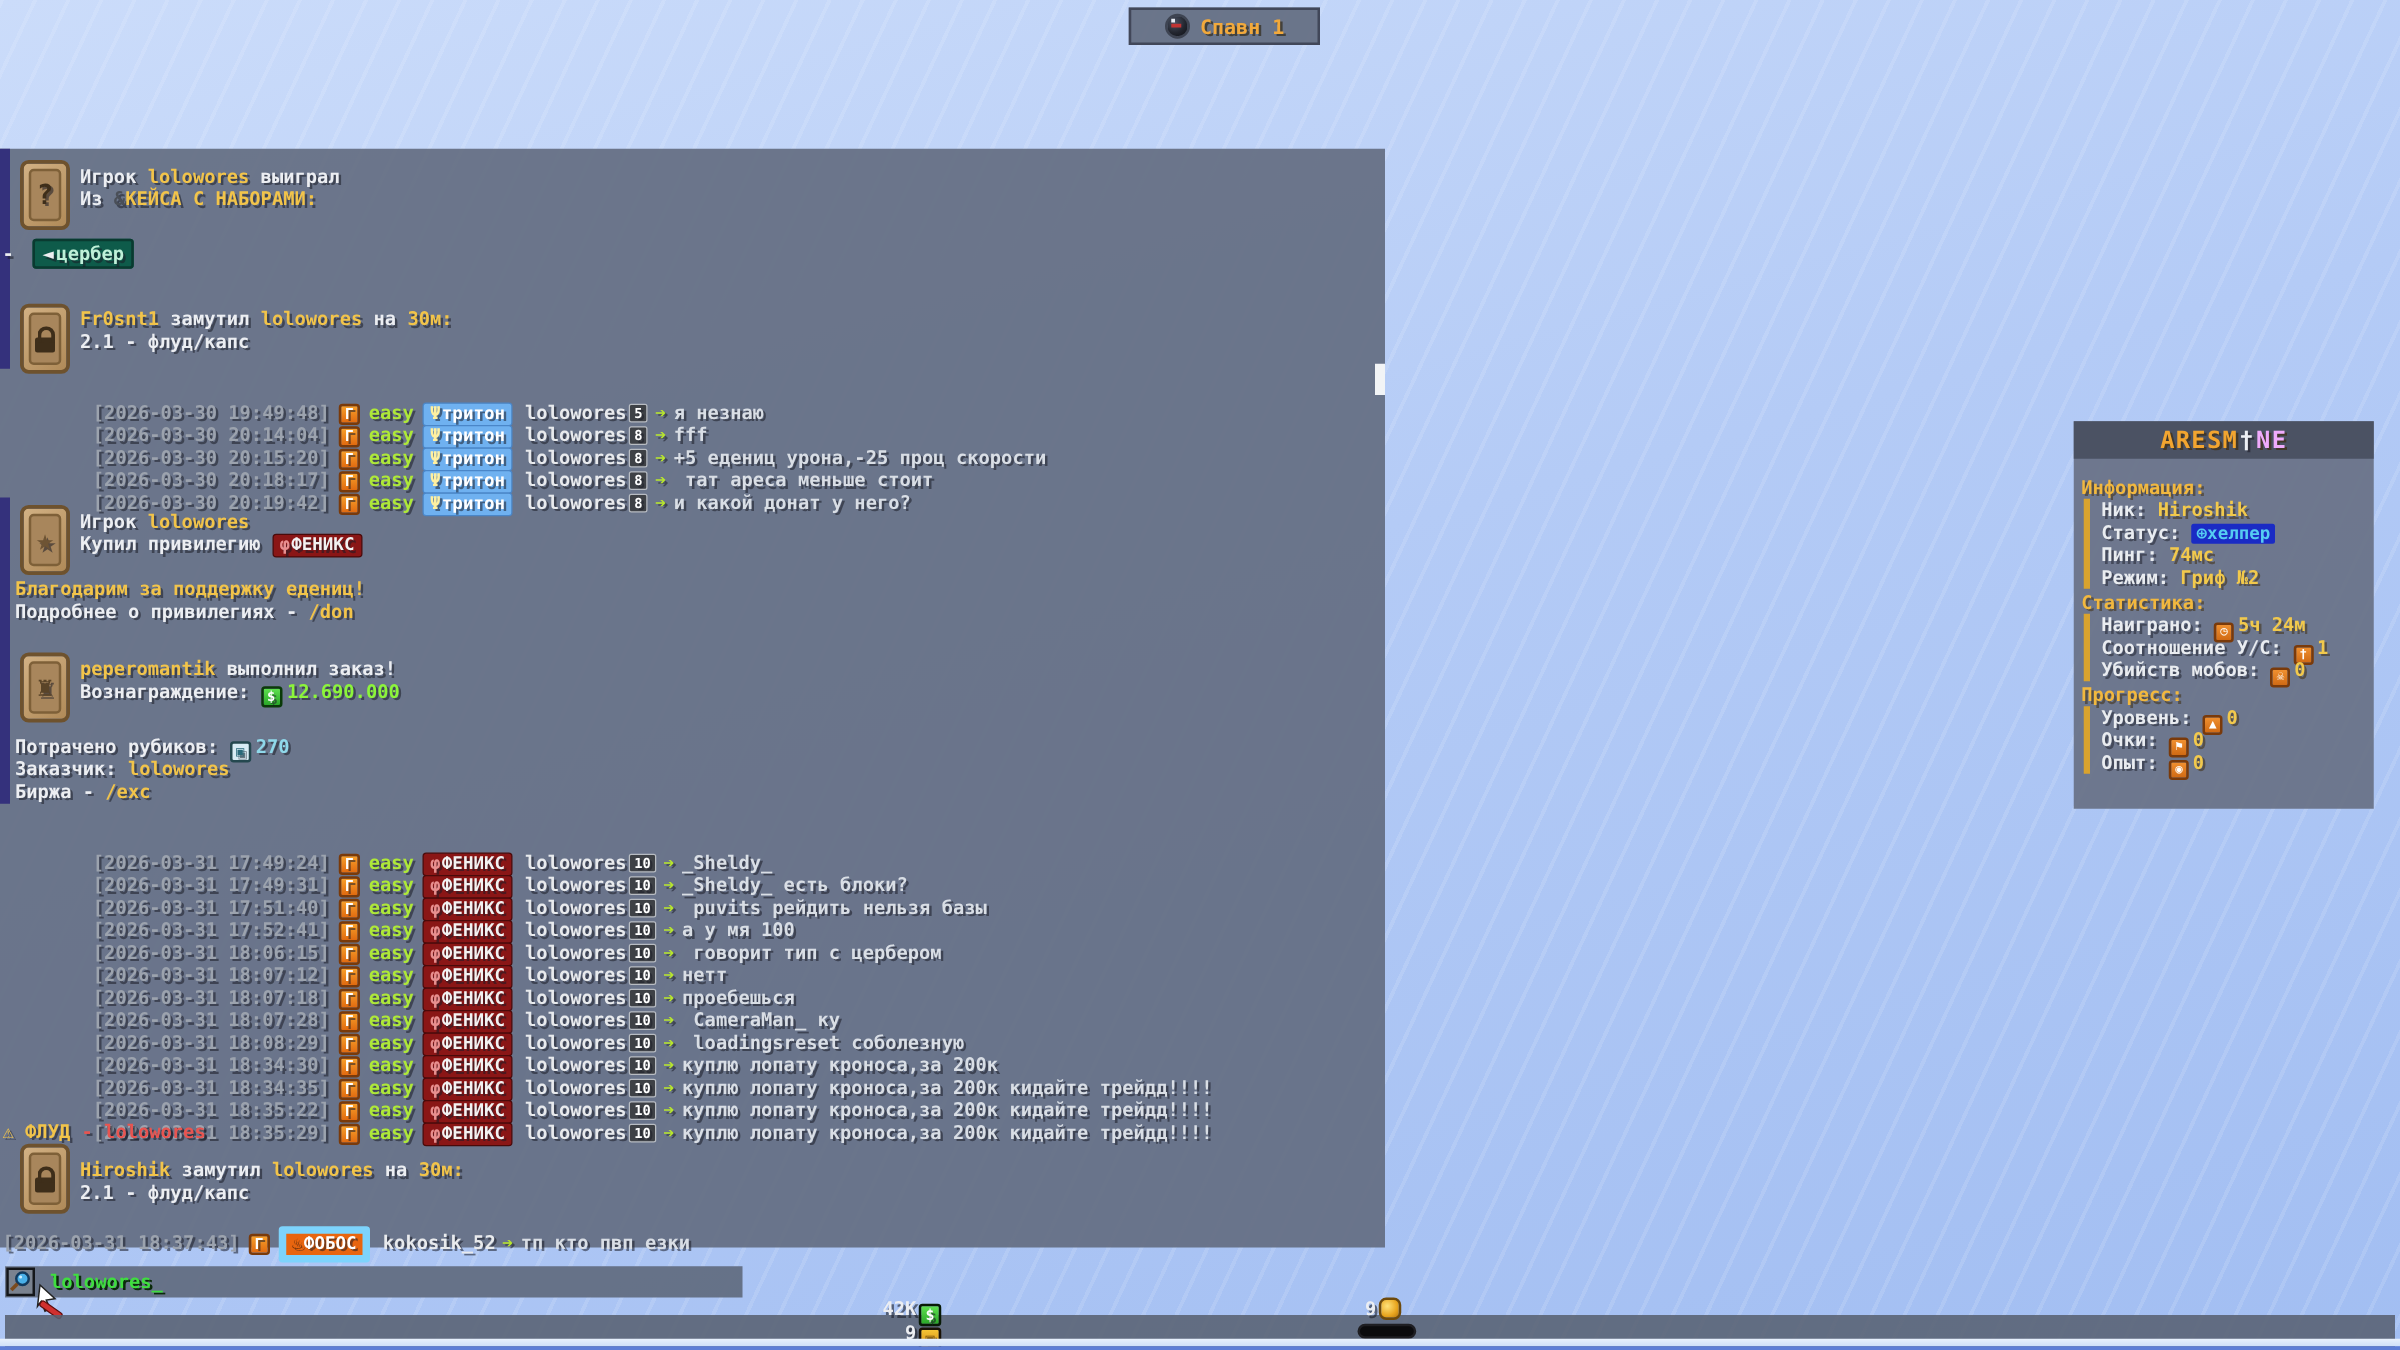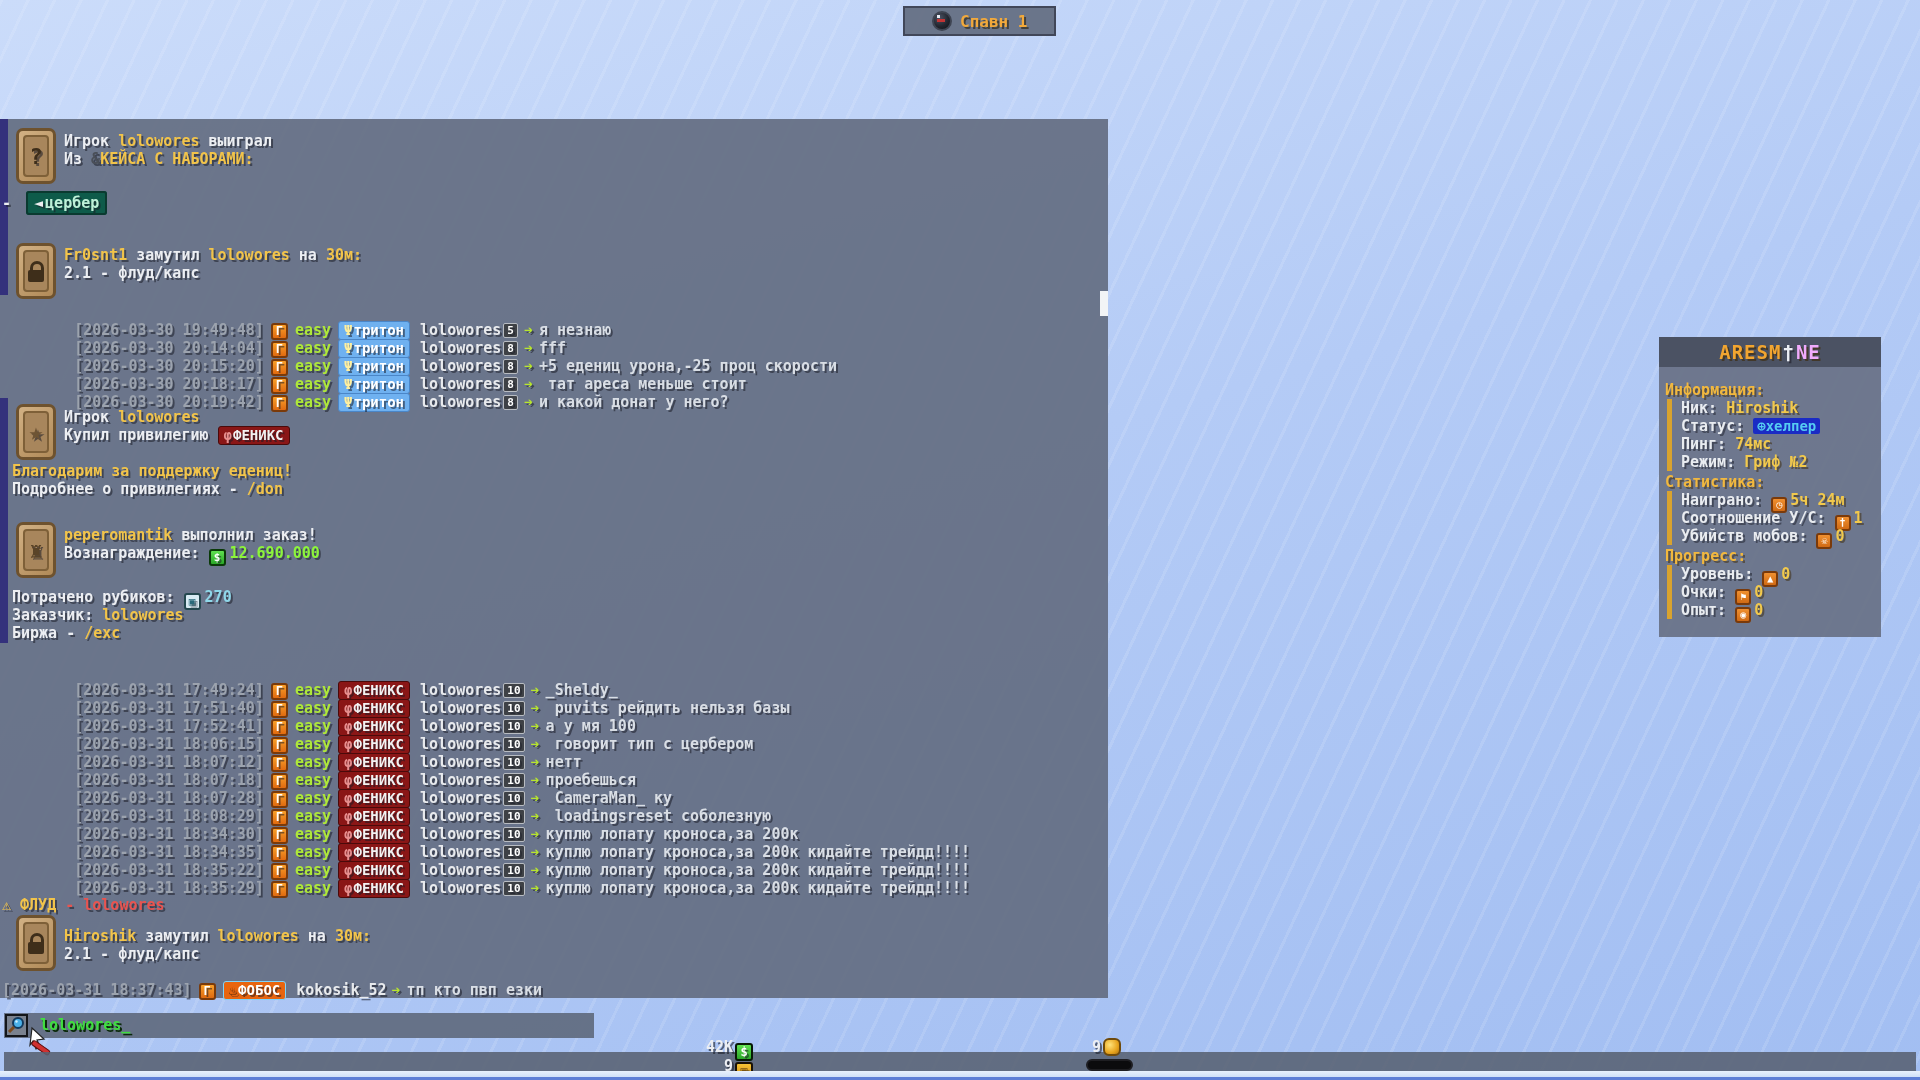--- a/index.html
+++ b/index.html
@@ -38,21 +38,21 @@
   .player{color:#E8EAED;margin-right:5px}
   .modbadge{display:inline-block;width:17px;background:linear-gradient(#F8A02A,#E06A10);
     border:2px solid #7A3A0A;border-radius:3px;color:#FFF;font-size:12px;line-height:13px;
     text-align:center;margin-right:7px;}
   .clanbadge{display:inline-block;padding:1px 5px;border-radius:3px;margin-right:10px;font-size:14px;line-height:15px;}
   .clanbadge .pfx{margin-right:1px}
   .triton{background:#6FB1F0;color:#FFFFFF;border:1px solid #4A86C8}
   .triton .pfx{color:#FFF0A0}
   .fenix{background:#8A1616;color:#F2F2F2;border:1px solid #4A0A0A}
   .fenix .pfx{color:#E88F8F}
-  .fobos{background:#E8650F;color:#FFFFFF;border:1px solid #7dd3fc}
+  .fobos{background:#E8650F;color:#FFFFFF;border:6px solid #7dd3fc}
   .fobos .pfx{color:#5A2A08}
   .lvl{display:inline-block;background:#3E4146;border:1px solid #B8BCC2;border-radius:2px;
     color:#FFF;font-size:11px;line-height:13px;padding:0 3px;margin-left:-3px;margin-right:6px;vertical-align:1px;}
   .cgroup{position:absolute;left:2px;}
   .cline{height:18px;line-height:18px;white-space:pre;}
   .plaque{position:absolute;left:16px;width:40px;height:56px;border-radius:7px;
     background:linear-gradient(135deg,#D2B184,#B08A58);border:3px solid #6E522E;}
   .plq-in{position:absolute;inset:4px;background:#A8865C;border:2px solid #7E6038;border-radius:4px;
     display:flex;align-items:center;justify-content:center;color:#3E2E1A;font-size:22px;font-weight:bold;}
   .mlock{width:16px;height:12px;background:#3E2E1A;border-radius:2px;position:relative;margin-top:9px;}
@@ -61,21 +61,21 @@
   .prize-badge{background:#0E5B4A;border:2px solid #0A3A30;color:#BFF0D8;padding:1px 6px;border-radius:3px;margin-left:6px;}
   .prize-badge .pfx{color:#ECEEF0;margin-right:2px;}
   .chip{display:inline-block;width:17px;height:17px;border-radius:3px;font-size:11px;line-height:13px;
     text-align:center;vertical-align:-3px;margin-right:4px;}
   .chip-money{background:linear-gradient(#5FE050,#2AA828);border:2px solid #0A3A08;color:#FFF;}
   .chip-rub{background:#D8ECF4;border:2px solid #24484F;color:#2A6A7A;}
   .money-val{color:#8CF53A}.rub-val{color:#8FD8EA}
   .warn{color:#F2C44A}.flood-rest{color:#E85450}
 
   
-  .sidebar{position:absolute;left:1659px;top:337px;width:222px;background:rgba(104,113,133,0.93);padding-bottom:18px;}
+  .sidebar{position:absolute;left:1659px;top:337px;width:240px;background:rgba(104,113,133,0.93);padding-bottom:28px;}
   .sb-title{height:30px;background:rgba(73,80,97,0.95);display:flex;align-items:center;justify-content:center;
     font-size:19px;letter-spacing:1px;}
   .t-a{color:#F2A530;text-shadow:2px 2px 0 rgba(60,40,5,0.6)}
   .t-sword{color:#ECEFF4;margin:0 1px;text-shadow:2px 2px 0 rgba(30,30,40,0.6)}
   .t-b{color:#f0abfc;text-shadow:2px 2px 0 rgba(60,40,5,0.6)}
   .sb-body{padding:12px 4px 0 6px;}
   .sb-head{color:#F2B83E;font-size:15px;line-height:18px;margin-top:2px;text-shadow:2px 2px 0 rgba(60,40,5,0.5);}
   .sb-rows{border-left:5px solid #D9A32E;margin-left:2px;padding-left:9px;}
   .srow{height:18px;line-height:18px;font-size:15px;white-space:pre;}
   .slab{color:#E9ECF0;text-shadow:2px 2px 0 rgba(25,28,38,0.5)}
@@ -178,20 +178,23 @@
   <div class="row" style="left:12px;top:469px"><span class="w">Потрачено рубиков: </span><span class="chip chip-rub">▣</span><span class="rub-val">270</span></div>
   <div class="row" style="left:12px;top:487px"><span class="w">Заказчик: </span><span class="gold">lolowores</span></div>
   <div class="row" style="left:12px;top:505px"><span class="w">Биржа - </span><span class="gold">/exc</span></div>
 
   <div class="cgroup" style="top:544px">
 
       <div class="cline">
         <span class="ts">[2026-03-31 17:49:24]</span><span class="modbadge">Г</span><span class="rank">easy</span><span class="clanbadge fenix"><span class="pfx">φ</span><span>ФЕНИКС</span></span><span class="player">lolowores</span><span class="lvl">10</span><span class="arrow">➔</span><span class="msg">_Sheldy_</span>
       </div>
 
+      <div class="cline">
+        <span class="ts">[2026-03-31 17:49:31]</span><span class="modbadge">Г</span><span class="rank">easy</span><span class="clanbadge fenix"><span class="pfx">φ</span><span>ФЕНИКС</span></span><span class="player">lolowores</span><span class="lvl">10</span><span class="arrow">➔</span><span class="msg">_Sheldy_ есть блоки?</span>
+      </div>
 
       <div class="cline">
         <span class="ts">[2026-03-31 17:51:40]</span><span class="modbadge">Г</span><span class="rank">easy</span><span class="clanbadge fenix"><span class="pfx">φ</span><span>ФЕНИКС</span></span><span class="player">lolowores</span><span class="lvl">10</span><span class="arrow">➔</span><span class="msg"> puvits рейдить нельзя базы</span>
       </div>
 
       <div class="cline">
         <span class="ts">[2026-03-31 17:52:41]</span><span class="modbadge">Г</span><span class="rank">easy</span><span class="clanbadge fenix"><span class="pfx">φ</span><span>ФЕНИКС</span></span><span class="player">lolowores</span><span class="lvl">10</span><span class="arrow">➔</span><span class="msg">а у мя 100</span>
       </div>
 
       <div class="cline">

